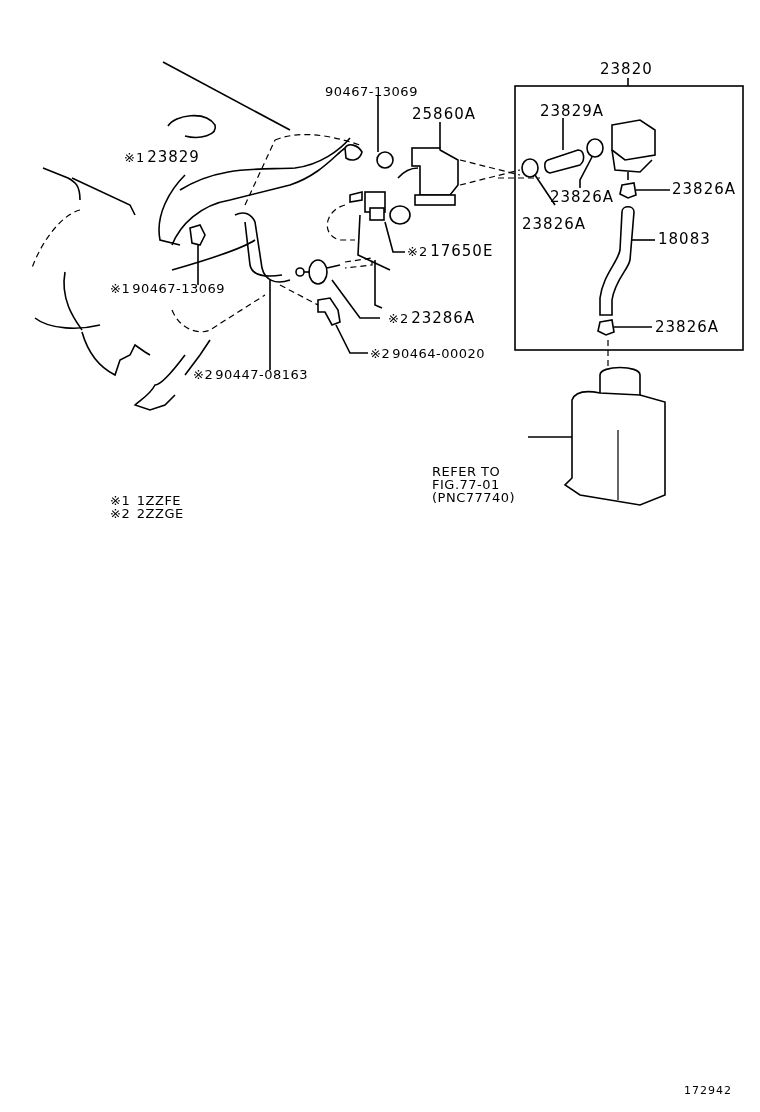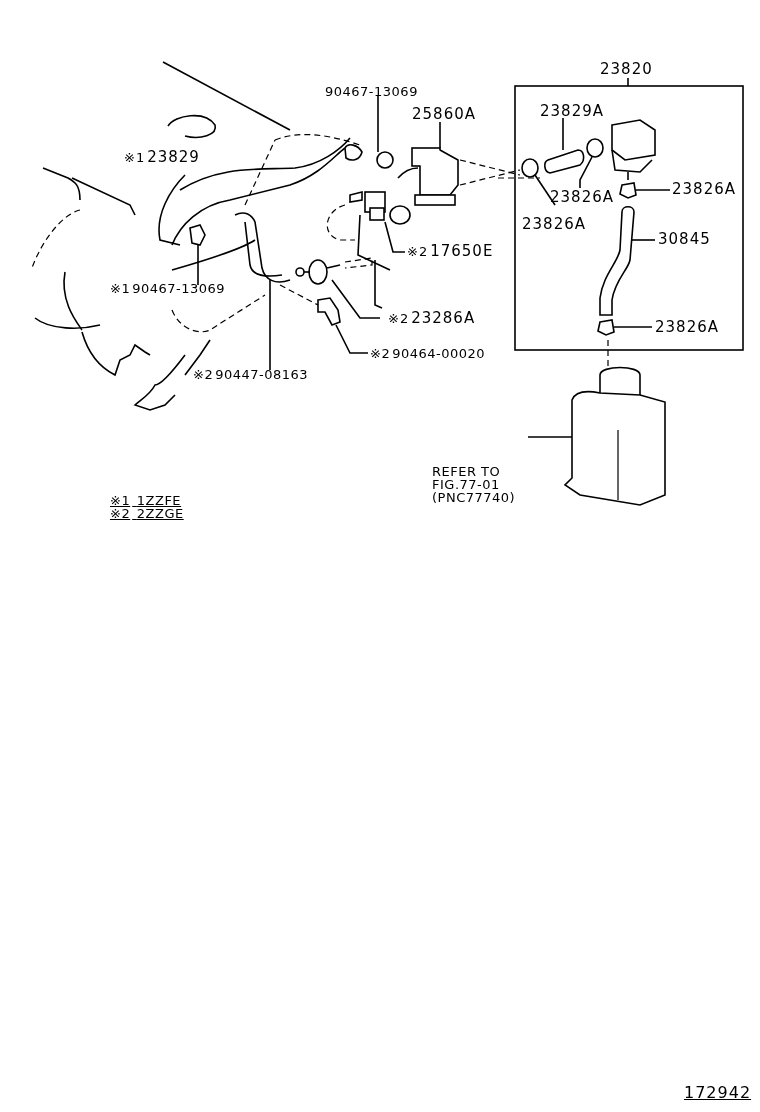--- a/index.html
+++ b/index.html
@@ -111,40 +111,40 @@
     <line x1="618" y1="430" x2="618" y2="500" class="thin"></line>
     <line x1="528" y1="437" x2="572" y2="437"></line>
   </svg>
 
   
   <div class="lbl" style="left:600px; top:62px;">23820</div>
   <div class="lbl" style="left:540px; top:104px;">23829A</div>
   <div class="lbl" style="left:522px; top:217px;">23826A</div>
   <div class="lbl" style="left:550px; top:190px;">23826A</div>
   <div class="lbl" style="left:672px; top:182px;">23826A</div>
-  <div class="lbl" style="left:658px; top:232px;">30845</div>
+  <div class="lbl" style="left:658px; top:232px;">18083</div>
   <div class="lbl" style="left:655px; top:320px;">23826A</div>
 
   <div class="lbl" style="left:124px; top:150px;"><span class="mark">※1</span><span>23829</span></div>
   <div class="lbl sm" style="left:325px; top:85px;">90467-13069</div>
   <div class="lbl" style="left:412px; top:107px;">25860A</div>
   <div class="lbl" style="left:407px; top:244px;text-align:right;"><span class="mark">※2</span><span>17650E</span></div>
   <div class="lbl sm" style="left:110px; top:282px;"><span class="mark">※1</span><span>90467-13069</span></div>
   <div class="lbl" style="left:388px; top:311px;"><span class="mark">※2</span><span>23286A</span></div>
   <div class="lbl sm" style="left:370px; top:347px;"><span class="mark">※2</span><span>90464-00020</span></div>
   <div class="lbl sm" style="left:193px; top:368px;text-align:right;"><span class="mark">※2</span><span>90447-08163</span></div>
 
   
   <div class="lbl ref" style="left:432px; top:420px;margin-top:45px;">
     <div>REFER TO</div>
     <div>FIG.77-01</div>
     <div>(PNC77740)</div>
   </div>
 
   
-  <div class="lbl ref" style="left:110px; top:494px;text-decoration:underline;">
+  <div class="lbl ref" style="left:110px; top:494px;">
     <div><span class="mark">※1</span> <span>1ZZFE</span></div>
     <div><span class="mark">※2</span> <span>2ZZGE</span></div>
   </div>
 
   
-  <div class="lbl" style="left:684px; top:1085px; font-size:16px;text-decoration:underline;">172942</div>
+  <div class="lbl" style="left:684px; top:1085px; font-size:11px;">172942</div>
 </div>
 
 </body></html>

